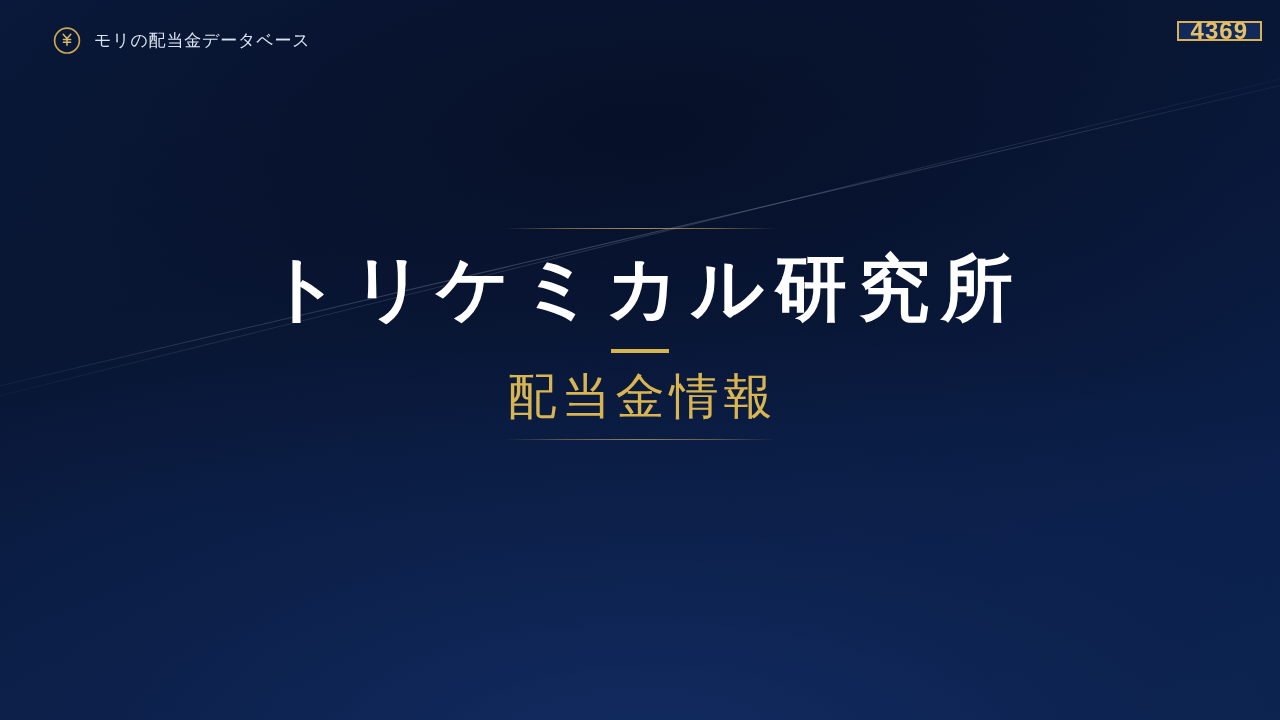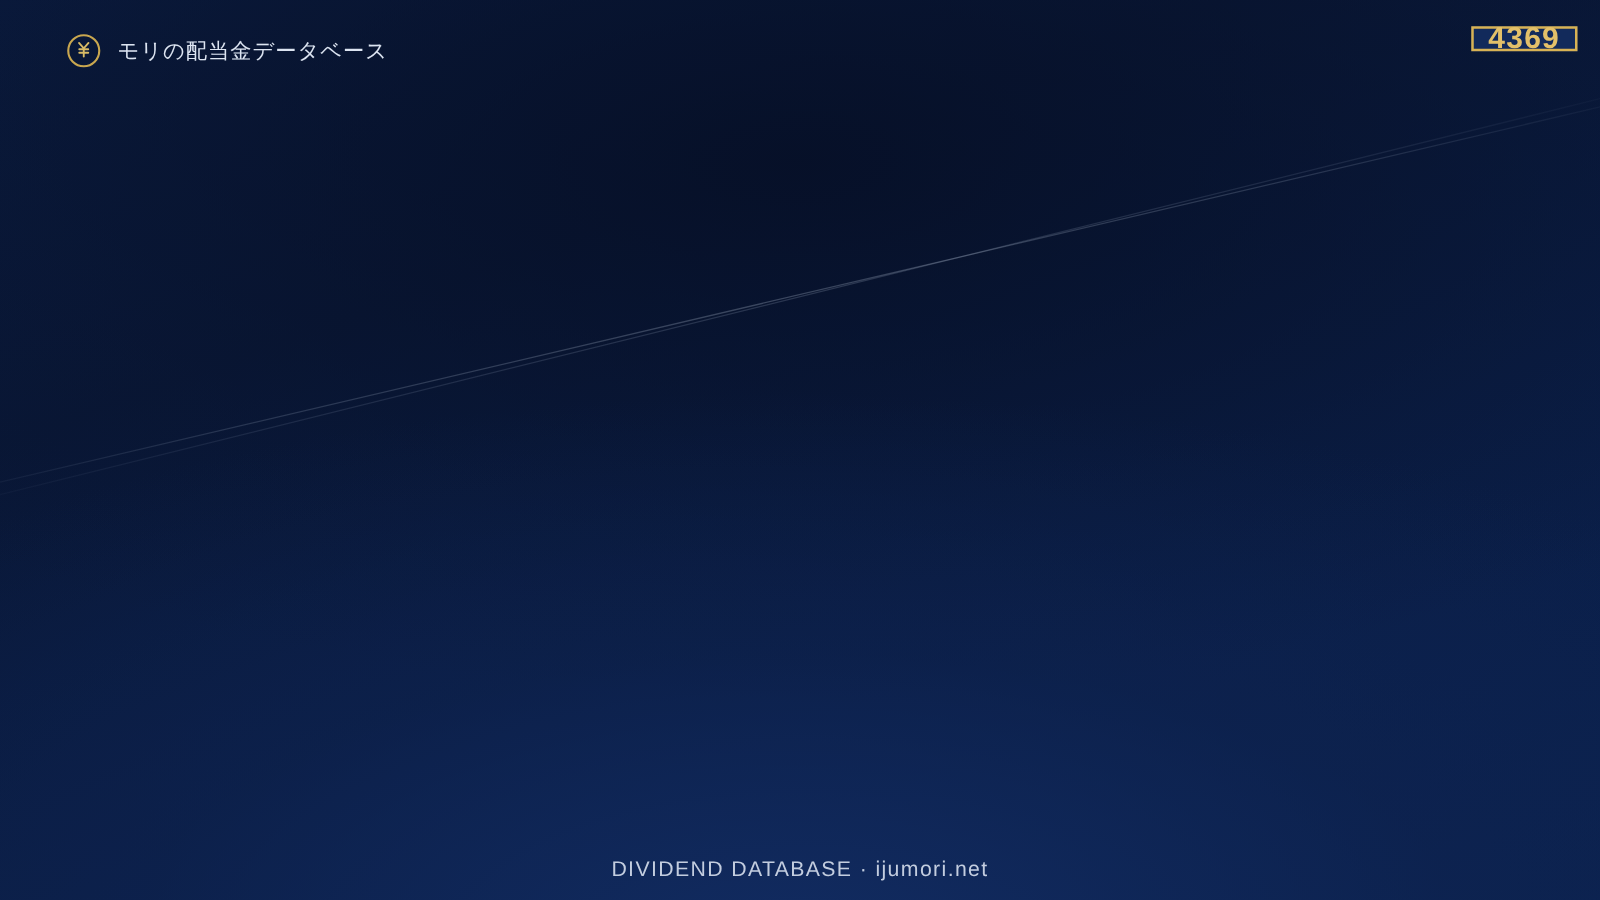--- a/index.html
+++ b/index.html
@@ -188,16 +188,22 @@
           <path d="M15 13.6 L15 20.2"></path>
         </g>
       </svg>
       <span class="brand-text">モリの配当金データベース</span>
     </div>
 
     <div class="code-badge">4369</div>
 
   </div>
 
-
-  <div class="footer">DIVIDEND DATABASE · ijumori.net</div>
+  <div class="hero">
+    <div class="rule-top"></div>
+    <h1 class="company-name">トリケミカル研究所</h1>
+    <div class="gold-divider"></div>
+    <h2 class="page-subtitle">配当金情報</h2>
+    <div class="rule-bottom"></div>
+  </div>
+
 
 </div>
 
 </body></html>

